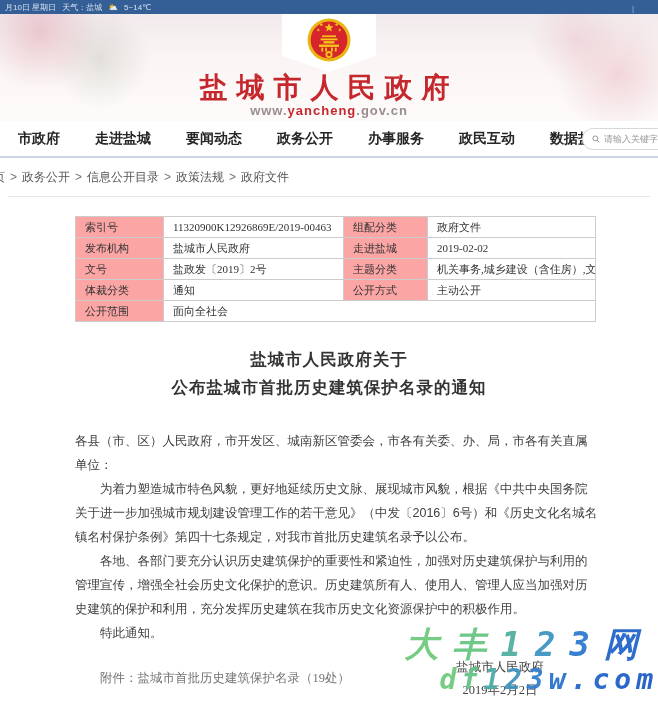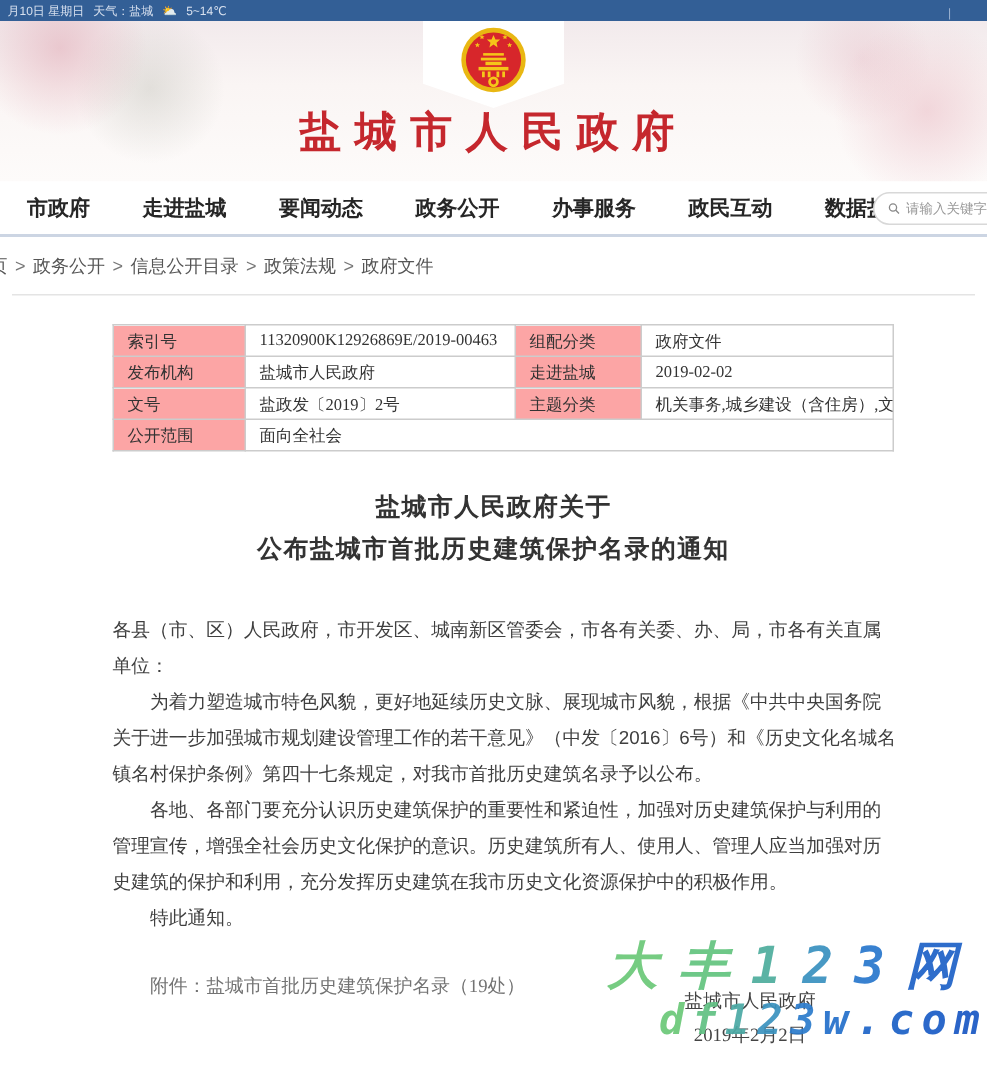--- a/index.html
+++ b/index.html
@@ -144,20 +144,21 @@
       <rect x="17" y="36" width="26" height="3" fill="#f5c619"></rect>
       <rect x="20" y="40" width="2.4" height="5" fill="#f5c619"></rect>
       <rect x="25" y="40" width="2.4" height="5" fill="#f5c619"></rect>
       <rect x="32.6" y="40" width="2.4" height="5" fill="#f5c619"></rect>
       <rect x="37.6" y="40" width="2.4" height="5" fill="#f5c619"></rect>
       <circle cx="30" cy="49" r="4.6" fill="#f5c619"></circle>
       <circle cx="30" cy="49" r="2.2" fill="#d7262b"></circle>
     </svg>
   </div>
   <div class="site-name" data-interactable="false">盐城市人民政府</div>
+  <div class="site-url" data-interactable="false"><span>www.</span><span class="mid">yancheng</span><span>.gov.cn</span></div>
 </div>
 
 <div class="nav" data-interactable="false">
   <div class="nav-items" data-interactable="false">
       <span class="nav-item" data-interactable="true">市政府</span>
       <span class="nav-item" data-interactable="true">走进盐城</span>
       <span class="nav-item" data-interactable="true">要闻动态</span>
       <span class="nav-item" data-interactable="true">政务公开</span>
       <span class="nav-item" data-interactable="true">办事服务</span>
       <span class="nav-item" data-interactable="true">政民互动</span>
@@ -197,20 +198,26 @@
         <td class="lab" data-interactable="false">走进盐城</td>
         <td data-interactable="false">2019-02-02</td>
       </tr>
       <tr data-interactable="false">
         <td class="lab" data-interactable="false">文号</td>
         <td data-interactable="false">盐政发〔2019〕2号</td>
         <td class="lab" data-interactable="false">主题分类</td>
         <td data-interactable="false">机关事务,城乡建设（含住房）,文物,文化</td>
       </tr>
       <tr data-interactable="false">
+        <td class="lab" data-interactable="false">体裁分类</td>
+        <td data-interactable="false">通知</td>
+        <td class="lab" data-interactable="false">公开方式</td>
+        <td data-interactable="false">主动公开</td>
+      </tr>
+      <tr data-interactable="false">
         <td class="lab" data-interactable="false">公开范围</td>
         <td data-interactable="false" colspan="3">面向全社会</td>
       </tr>
     </tbody>
 </table>
 
 <div class="doc-title" data-interactable="false">
   <div data-interactable="false">盐城市人民政府关于</div>
   <div data-interactable="false">公布盐城市首批历史建筑保护名录的通知</div>
 </div>

